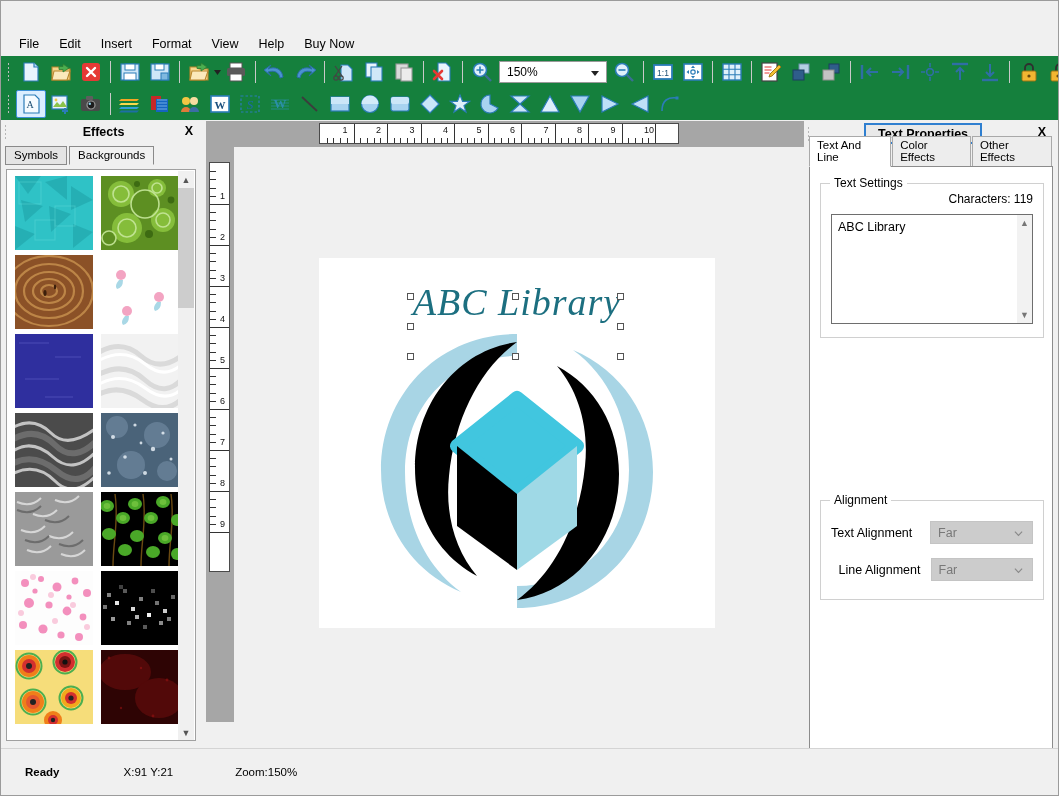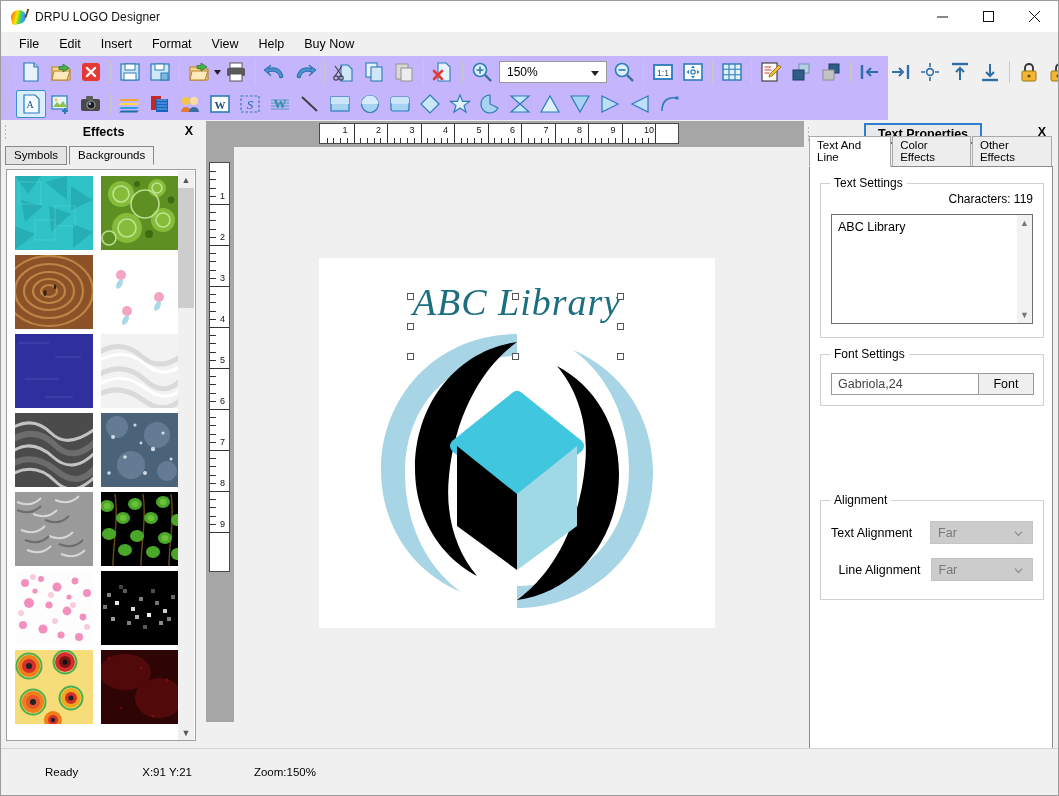--- a/index.html
+++ b/index.html
@@ -51,22 +51,22 @@
     position: absolute; left: 0; top: 31px; width: 1057px; height: 24px;
     background: #f0f0f0; display: flex; align-items: center;
     padding-left: 8px;
   }
   .menuitem {
     font-size: 12.5px; color: #000; padding: 3px 10px; white-space: nowrap;
   }
 
   
   .toolbar {
-    position: absolute; left: 0; width: 887px; height: 32px;
-    background: #c4b5fd; display: flex; align-items: center;
+    position: absolute; left: 0; width: 1057px; height: 32px;
+    background: #15803d; display: flex; align-items: center;
   }
   .toolbar.row1 { top: 55px; }
   .toolbar.row2 { top: 87px; }
   .grip {
     width: 8px; height: 22px; margin: 0 3px 0 4px; flex: none;
     background-image: radial-gradient(#bdbdbd 40%, transparent 41%);
     background-size: 3px 4px; background-position: 2px 1px; background-repeat: repeat-y;
   }
   .tbtn {
     width: 30px; height: 28px; display: flex; align-items: center; justify-content: center;
@@ -271,45 +271,20 @@
   .banner span {
     font-family: "Liberation Sans", sans-serif;
     font-size: 26px; color: #ffffff; letter-spacing: -0.5px; font-weight: 300;
   }
 </style>
 </head>
 <body>
 
 <div id="app">
 
-  <div class="titlebar">
-    <div class="title-icon">
-      <div class="disc"></div>
-        <div class="stick"></div>
-    </div>
-    <div class="title-text">DRPU LOGO Designer</div>
-    <div class="winbtns">
-      <div class="winbtn">
-        <svg width="12" height="12">
-            <line x1="0" y1="6" x2="11" y2="6" stroke="#111" stroke-width="1"></line>
-          </svg>
-      </div>
-      <div class="winbtn">
-        <svg width="12" height="12">
-            <rect x="0.5" y="0.5" width="10" height="10" fill="none" stroke="#111" stroke-width="1"></rect>
-          </svg>
-      </div>
-      <div class="winbtn">
-        <svg width="12" height="12">
-            <line x1="0" y1="0" x2="11" y2="11" stroke="#111" stroke-width="1"></line>
-            <line x1="11" y1="0" x2="0" y2="11" stroke="#111" stroke-width="1"></line>
-          </svg>
-      </div>
-    </div>
-  </div>
 
   <div class="menubar">
     <div class="menuitem">File</div>
     <div class="menuitem">Edit</div>
     <div class="menuitem">Insert</div>
     <div class="menuitem">Format</div>
     <div class="menuitem">View</div>
     <div class="menuitem">Help</div>
     <div class="menuitem">Buy Now</div>
   </div>
@@ -1141,25 +1116,20 @@
       <div class="group" style="left:10px; top:16px; width:224px; height:155px;">
         <div class="glabel">Text Settings</div>
         <div class="charcount">Characters: 119</div>
         <div class="textarea">ABC Library</div>
         <div class="tasb">
           <div class="ar" style="top:3px;">▲</div>
           <div class="ar" style="bottom:3px;">▼</div>
         </div>
       </div>
 
-      <div class="group" style="left:10px; top:187px; width:224px; height:52px;">
-        <div class="glabel">Font Settings</div>
-        <div class="fontfield">Gabriola,24</div>
-        <div class="fontbtn">Font</div>
-      </div>
 
 
       <div class="group" style="left:10px; top:333px; width:224px; height:100px;">
         <div class="glabel">Alignment</div>
 
         <div class="alignrow" style="top:20px;">
           <div class="alignlabel">Text Alignment</div>
           <div class="combo">
             <span>Far</span>
             <svg class="cv" viewBox="0 0 10 10">
@@ -1175,18 +1145,18 @@
             <svg class="cv" viewBox="0 0 10 10">
               <path d="M1 3 L5 7 L9 3" fill="none" stroke="#8a8a8a" stroke-width="1.3"></path>
             </svg>
           </div>
         </div>
       </div>
     </div>
   </div>
 
   <div class="statusbar">
-    <div class="status-item" style="margin-left:44px;">Ready</div>
+    <div class="status-item" style="margin-left:24px;font-weight:bold;">Ready</div>
     <div class="status-item" style="margin-left:64px;">X:91  Y:21</div>
     <div class="status-item" style="margin-left:62px;">Zoom:150%</div>
   </div>
 
 </div>
 
 </body></html>

